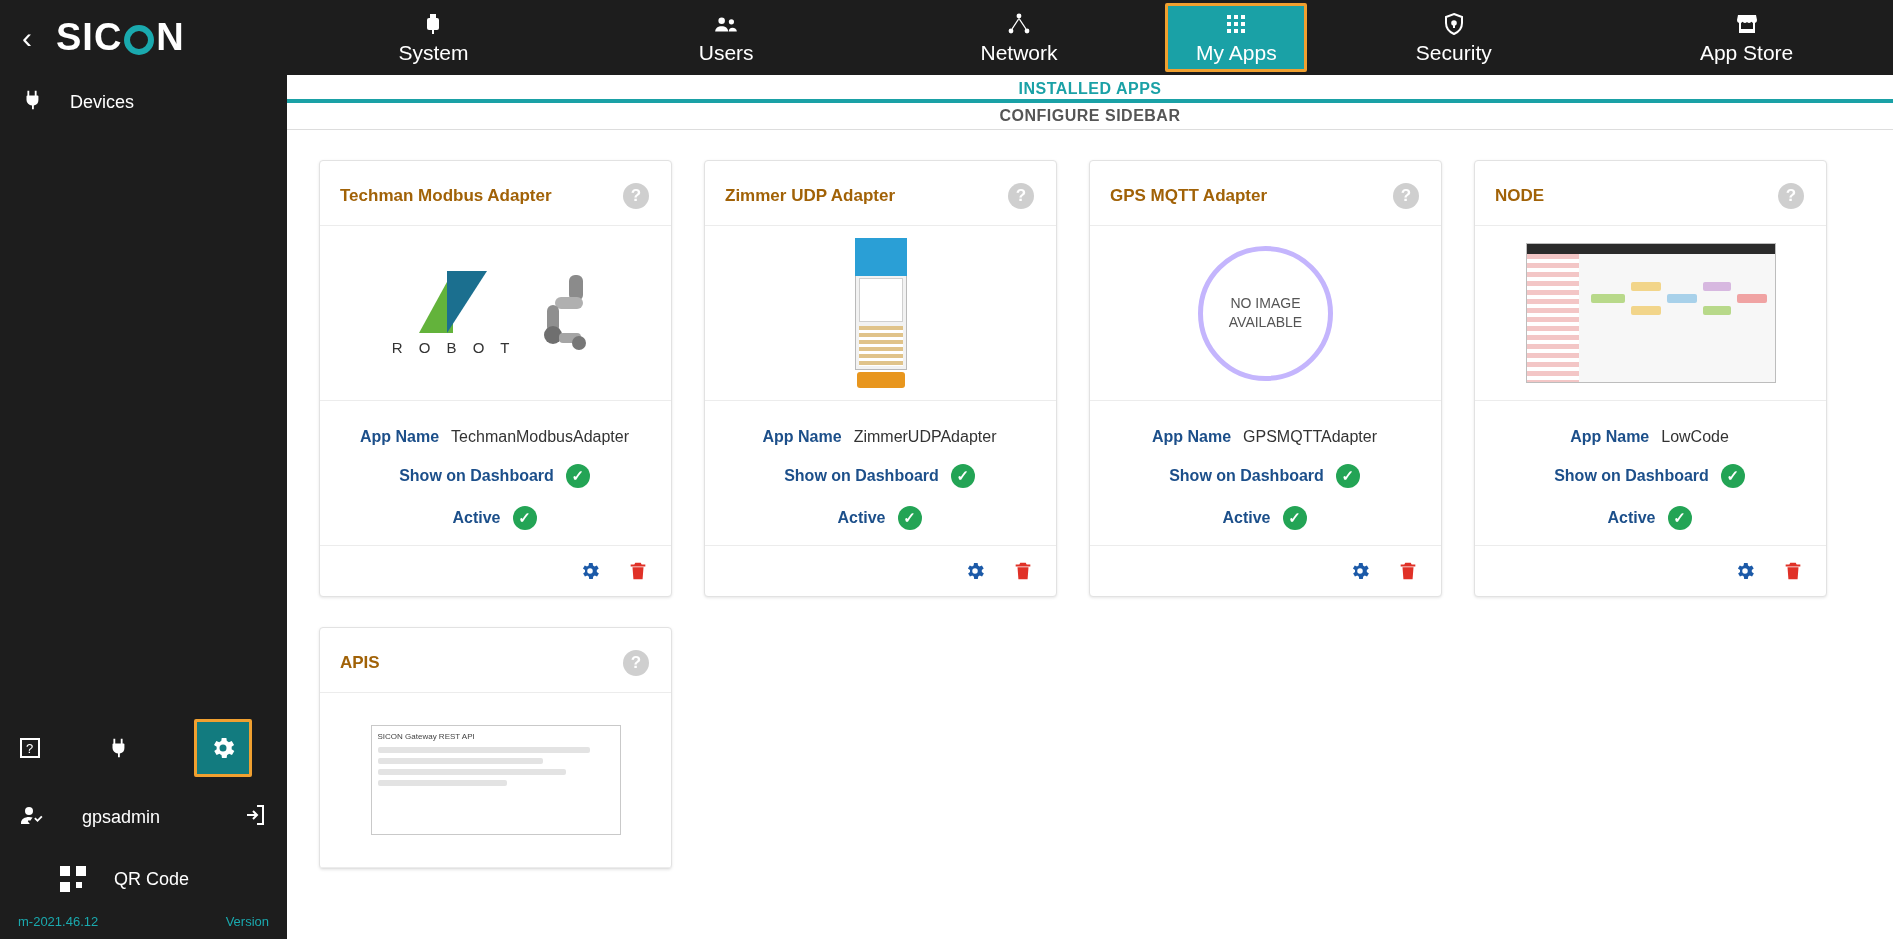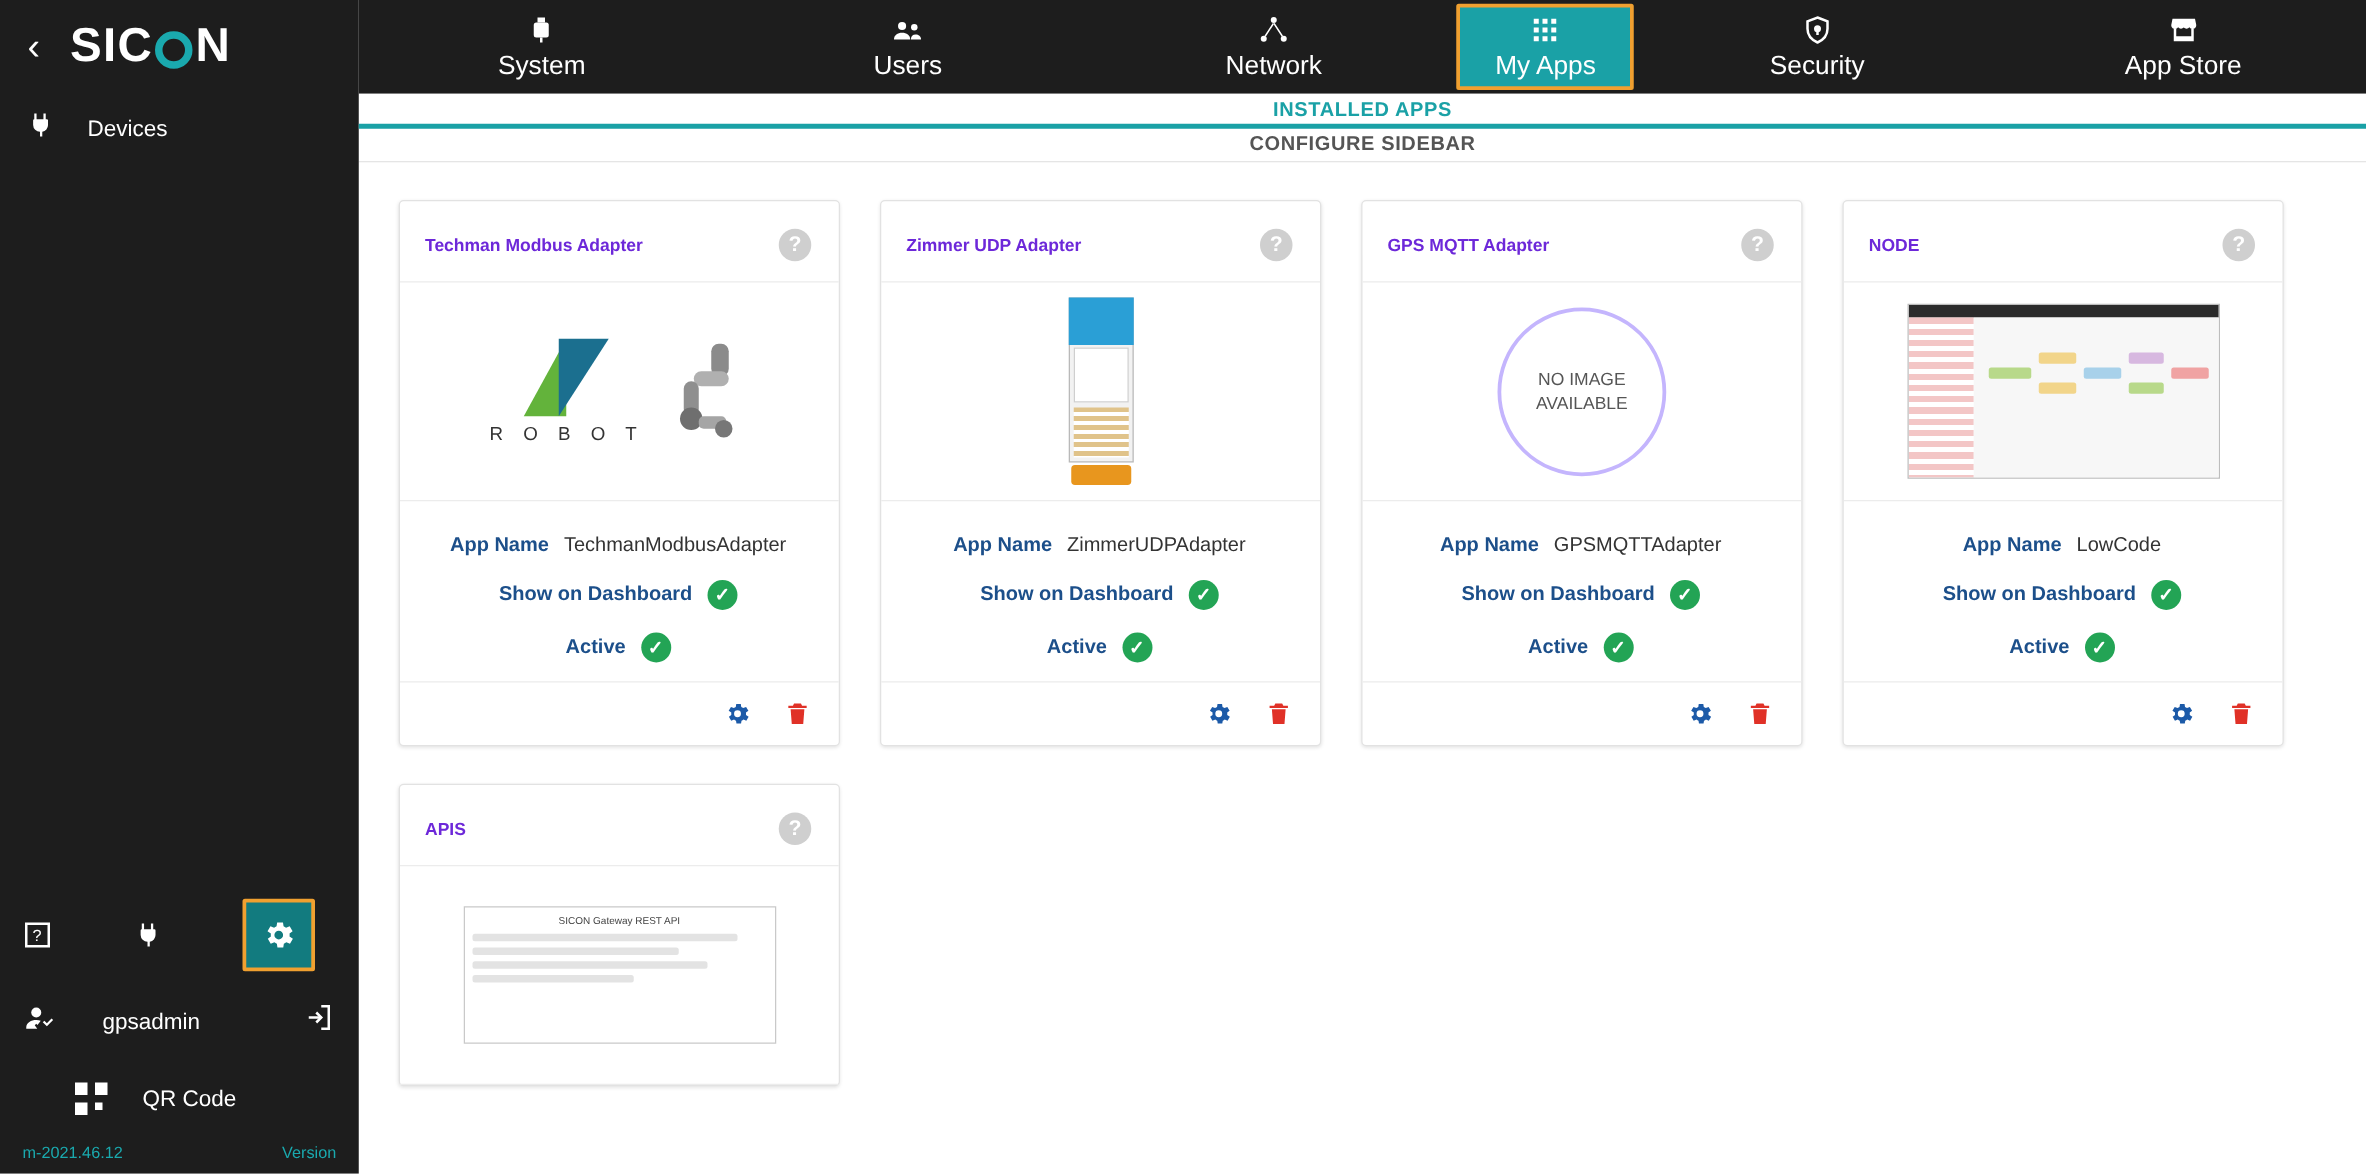--- a/index.html
+++ b/index.html
@@ -121,34 +121,34 @@
     width: 353px; background: #ffffff;
     border: 1px solid #e2e2e2; border-radius: 4px;
     box-shadow: 0 1px 3px rgba(0,0,0,.10);
     display: flex; flex-direction: column;
   }
   .card-head {
     display: flex; align-items: center; justify-content: space-between;
     padding: 22px 22px 16px 20px;
     border-bottom: 1px solid #ececec;
   }
-  .card-title { color: #6d28d9; font-size: 14px; font-weight: bold; text-align: center; }
+  .card-title { color: #a16207; font-size: 17px; font-weight: bold; text-align: center; }
   .help-ico {
     width: 26px; height: 26px; border-radius: 50%;
     background: #cfcfcf; color: #ffffff; font-size: 17px; font-weight: bold;
     display: flex; align-items: center; justify-content: center;
     cursor: pointer;
   }
   .card-media {
     height: 175px; display: flex; align-items: center; justify-content: center;
     border-bottom: 1px solid #ececec; padding: 10px 20px;
   }
   .no-image {
     width: 135px; height: 135px; border-radius: 50%;
-    border: 3px solid #c4b5fd; color: #555555; font-size: 14px;
+    border: 5px solid #c4b5fd; color: #555555; font-size: 14px;
     display: flex; align-items: center; justify-content: center;
     text-align: center; line-height: 1.35;
   }
   .card-body { padding: 18px 22px 6px 20px; }
   .row {
     display: flex; align-items: center; justify-content: center;
     padding: 9px 0; gap: 12px;
   }
   .row-label { color: #1c4f8a; font-size: 16px; font-weight: bold; }
   .row-value { color: #333333; font-size: 16px; text-align: right; }
@@ -516,21 +516,21 @@
           </div>
         </div>
 
         <div class="card">
           <div class="card-head">
             <span class="card-title">APIS</span>
             <span class="help-ico">?</span>
           </div>
           <div class="card-media">
             <div class="apishot">
-              <div style="font-size:8px;color:#444;margin-bottom:6px;text-align:center;">SICON Gateway REST API</div>
+              <div style="font-size:8px;color:#444;margin-bottom:6px;">SICON Gateway REST API</div>
               <div class="ln" style="width:90%"></div>
               <div class="ln" style="width:70%"></div>
               <div class="ln" style="width:80%"></div>
               <div class="ln" style="width:55%"></div>
             </div>
           </div>
         </div>
 
       </div>
     </div>

